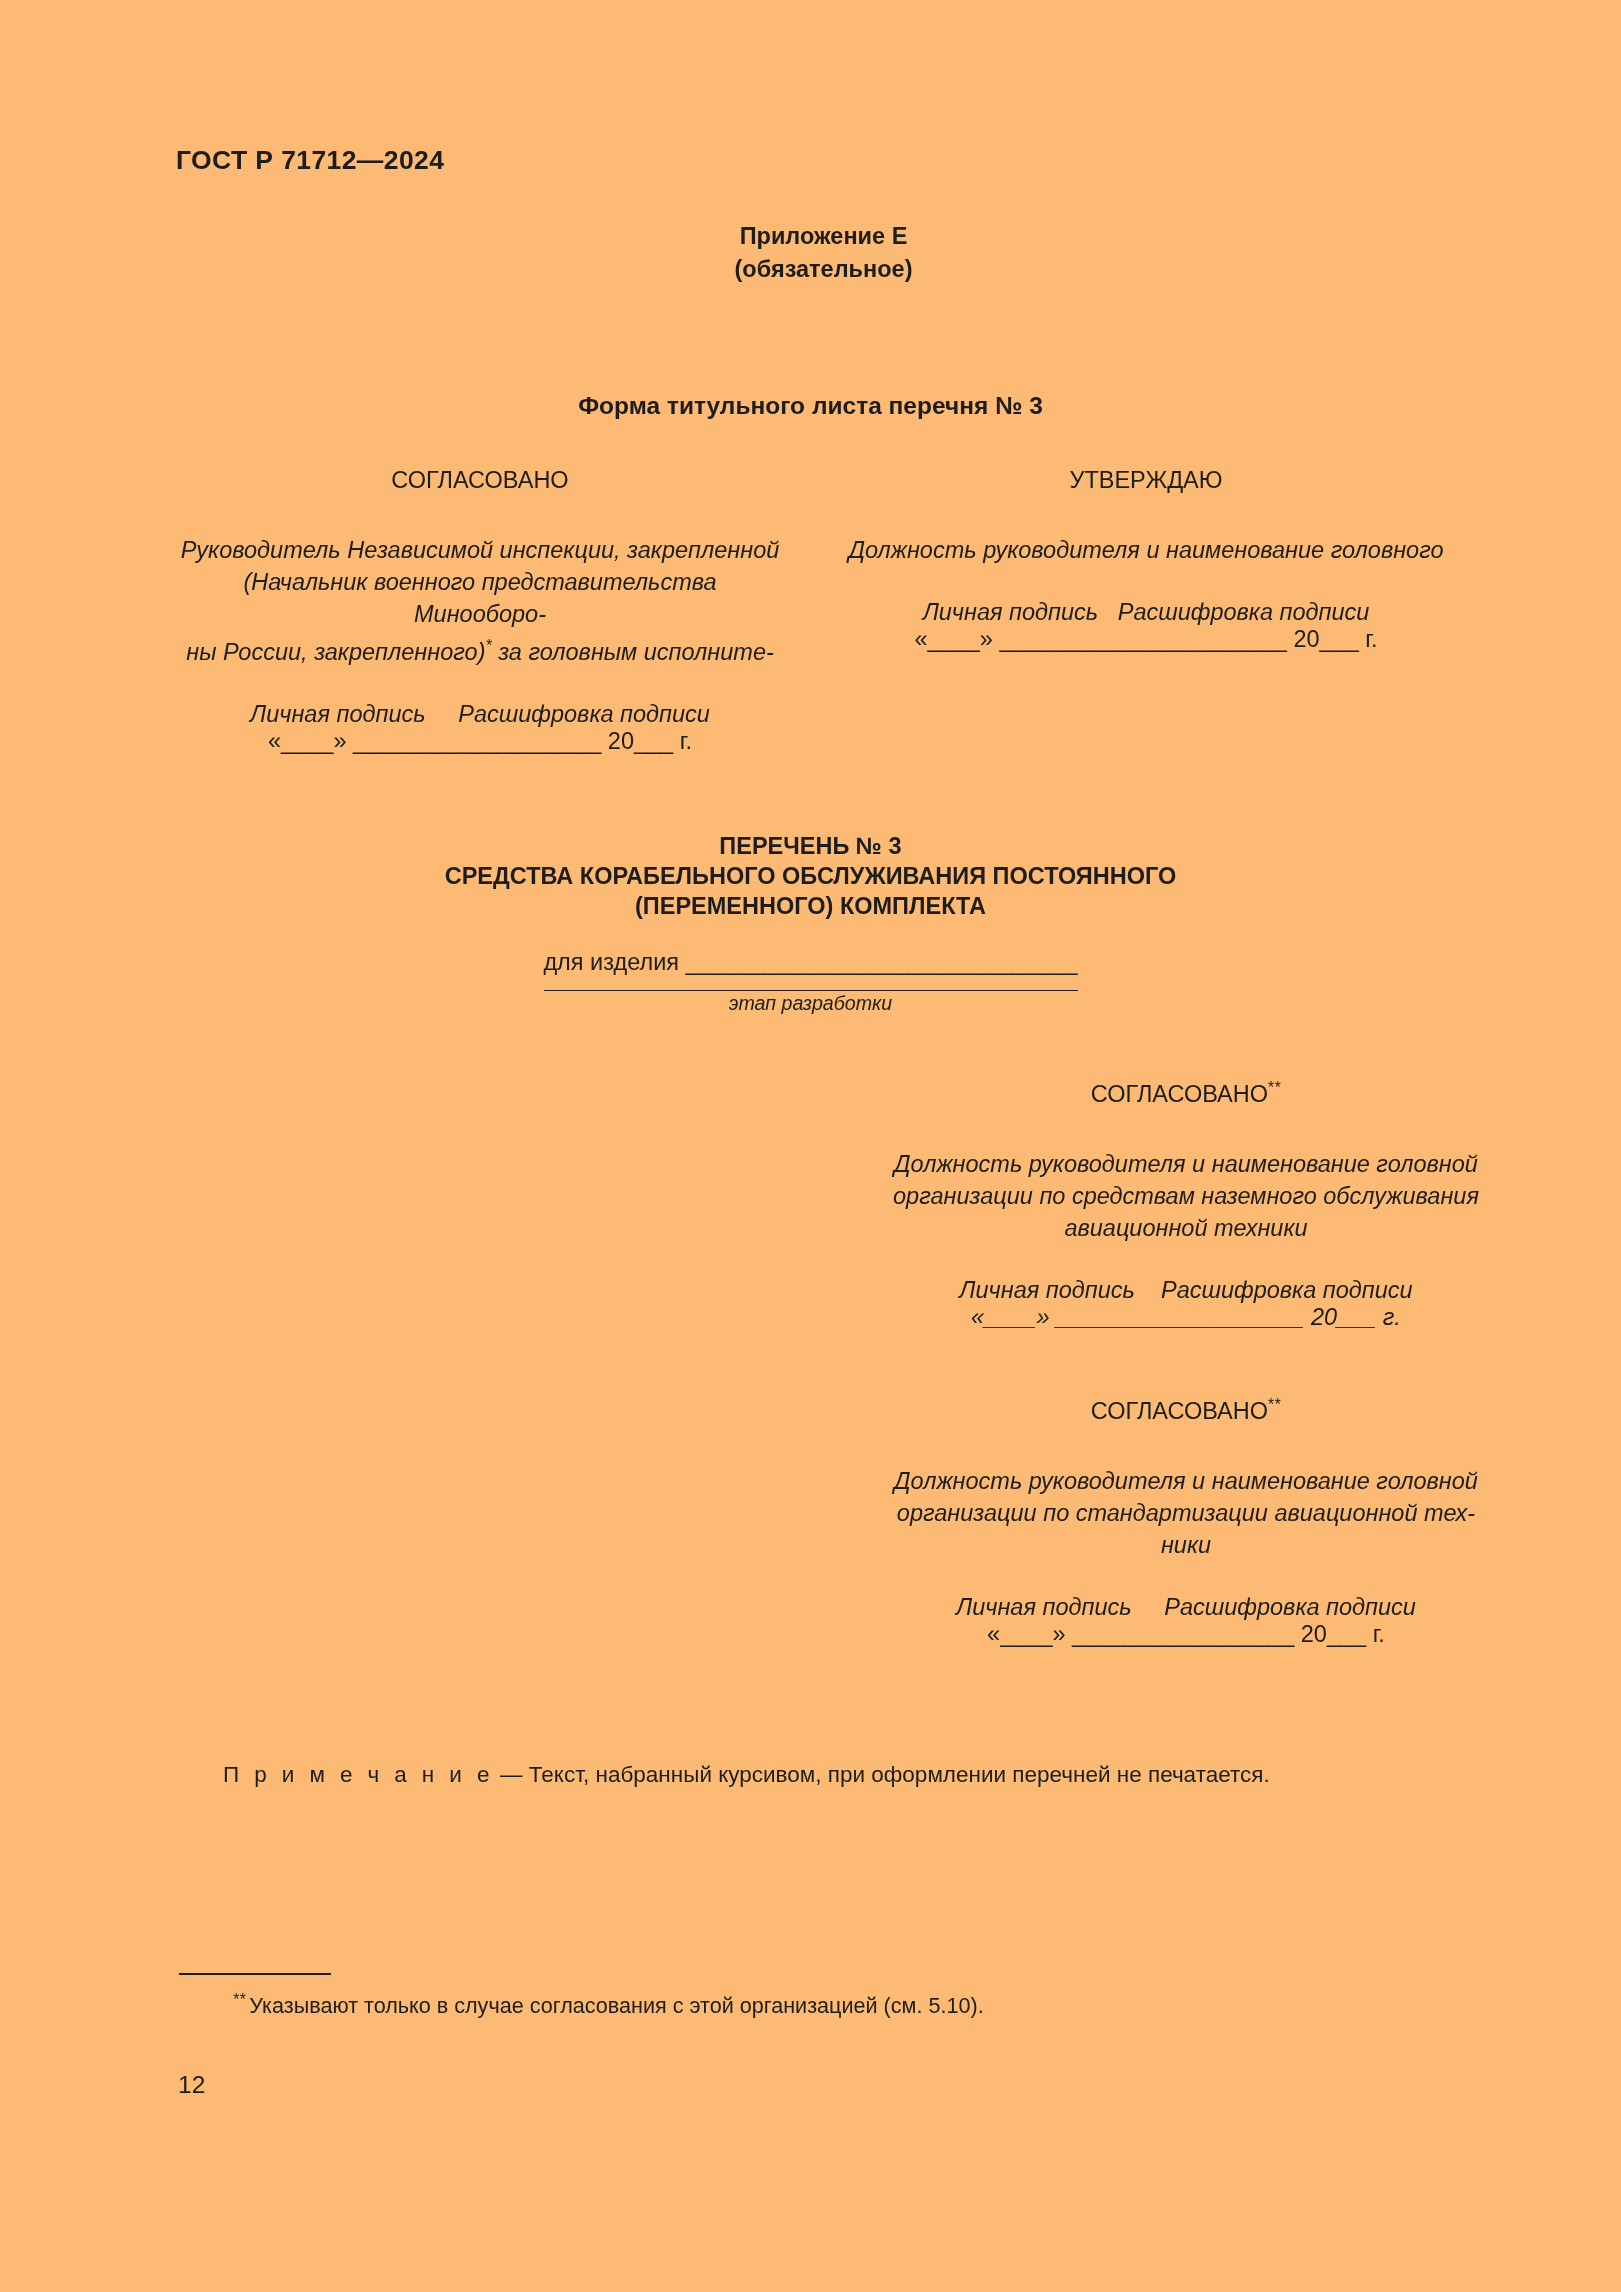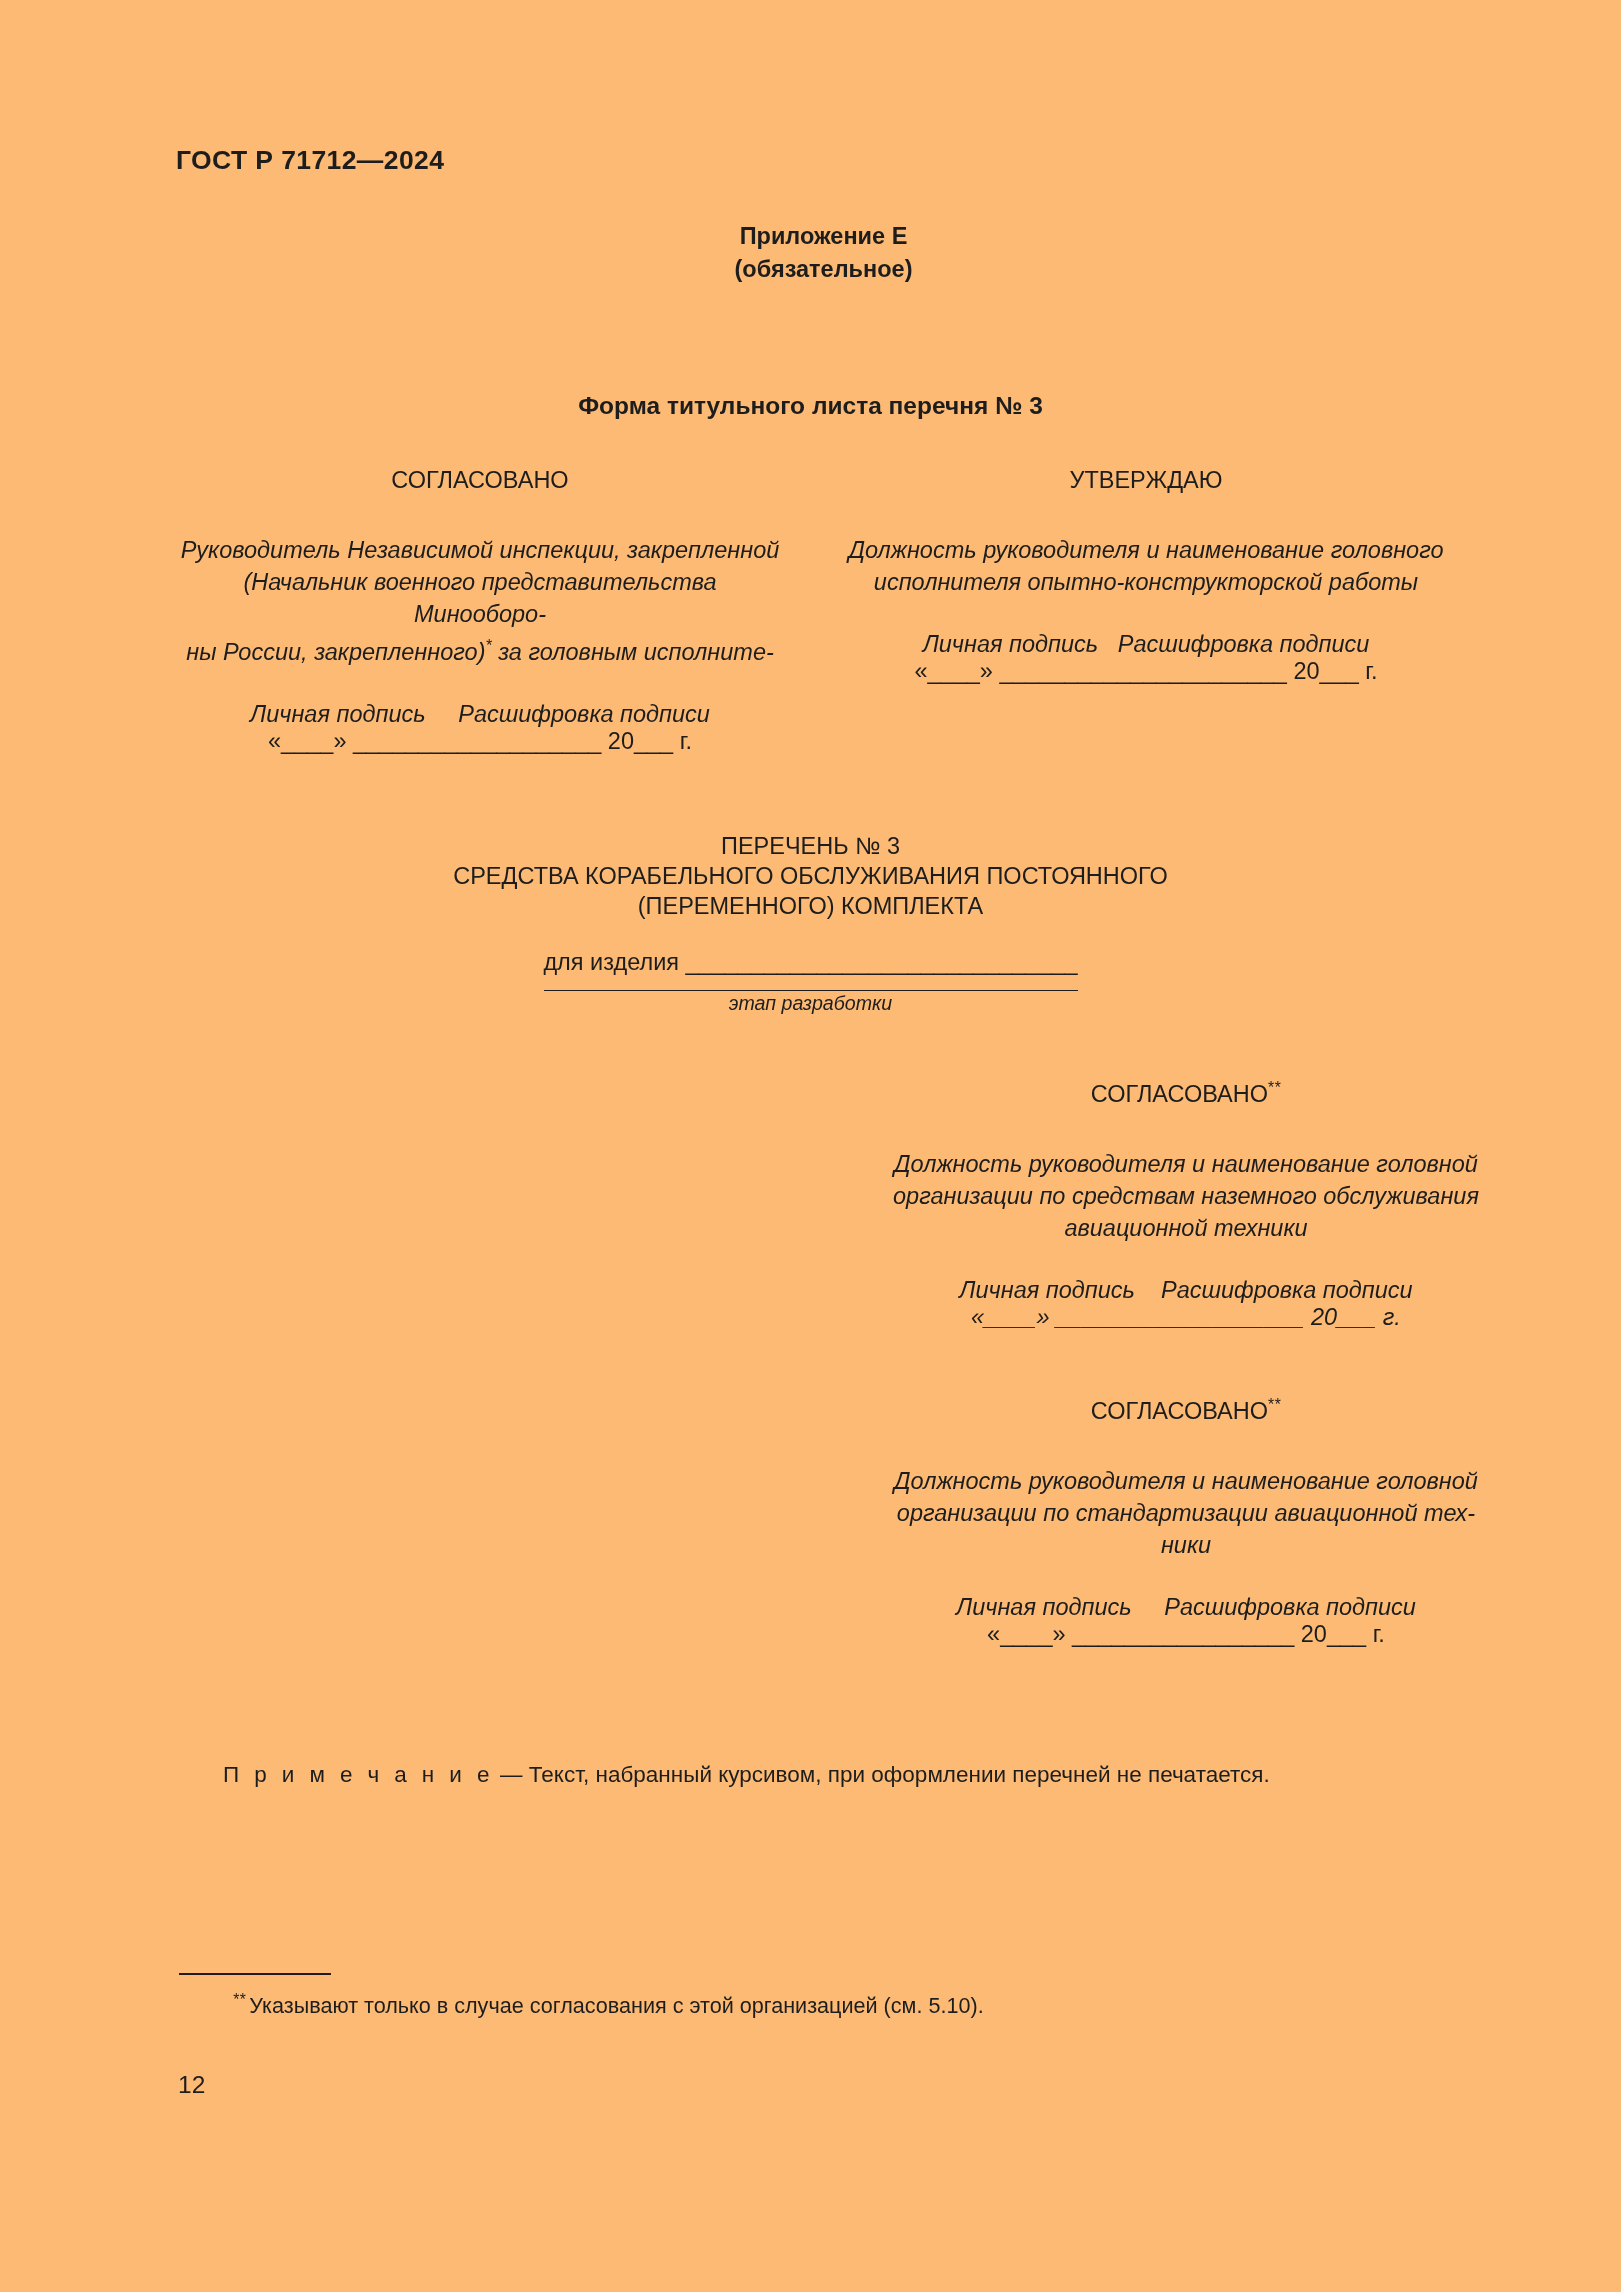--- a/index.html
+++ b/index.html
@@ -105,20 +105,21 @@
 
   
   .list-title {
     position: absolute;
     left: 0;
     right: 0;
     top: 831px;
     text-align: center;
     font-size: 23.5px;
     line-height: 30px;
+    font-weight: bold;
   }
 
   
   .product-block {
     position: absolute;
     left: 0;
     right: 0;
     top: 949px;
     text-align: center;
     font-size: 23.5px;
@@ -219,21 +220,20 @@
         <div><span>ны России, закрепленного)</span><span class="star">*</span><span> за головным исполните-</span></div>
       </div>
       <div class="sig-line">Личная подпись     Расшифровка подписи</div>
       <div class="date-line">«____» ___________________ 20___ г.</div>
     </div>
 
     <div class="col col-right">
       <div class="appr-label">УТВЕРЖДАЮ</div>
       <div class="ital">
         <div>Должность руководителя и наименование головного</div>
-        <div>исполнителя опытно-конструкторской работы</div>
       </div>
       <div class="sig-line">Личная подпись   Расшифровка подписи</div>
       <div class="date-line">«____» ______________________ 20___ г.</div>
     </div>
 
   </div>
 
   <div class="list-title">
     <div>ПЕРЕЧЕНЬ № 3</div>
     <div>СРЕДСТВА КОРАБЕЛЬНОГО ОБСЛУЖИВАНИЯ ПОСТОЯННОГО</div>

